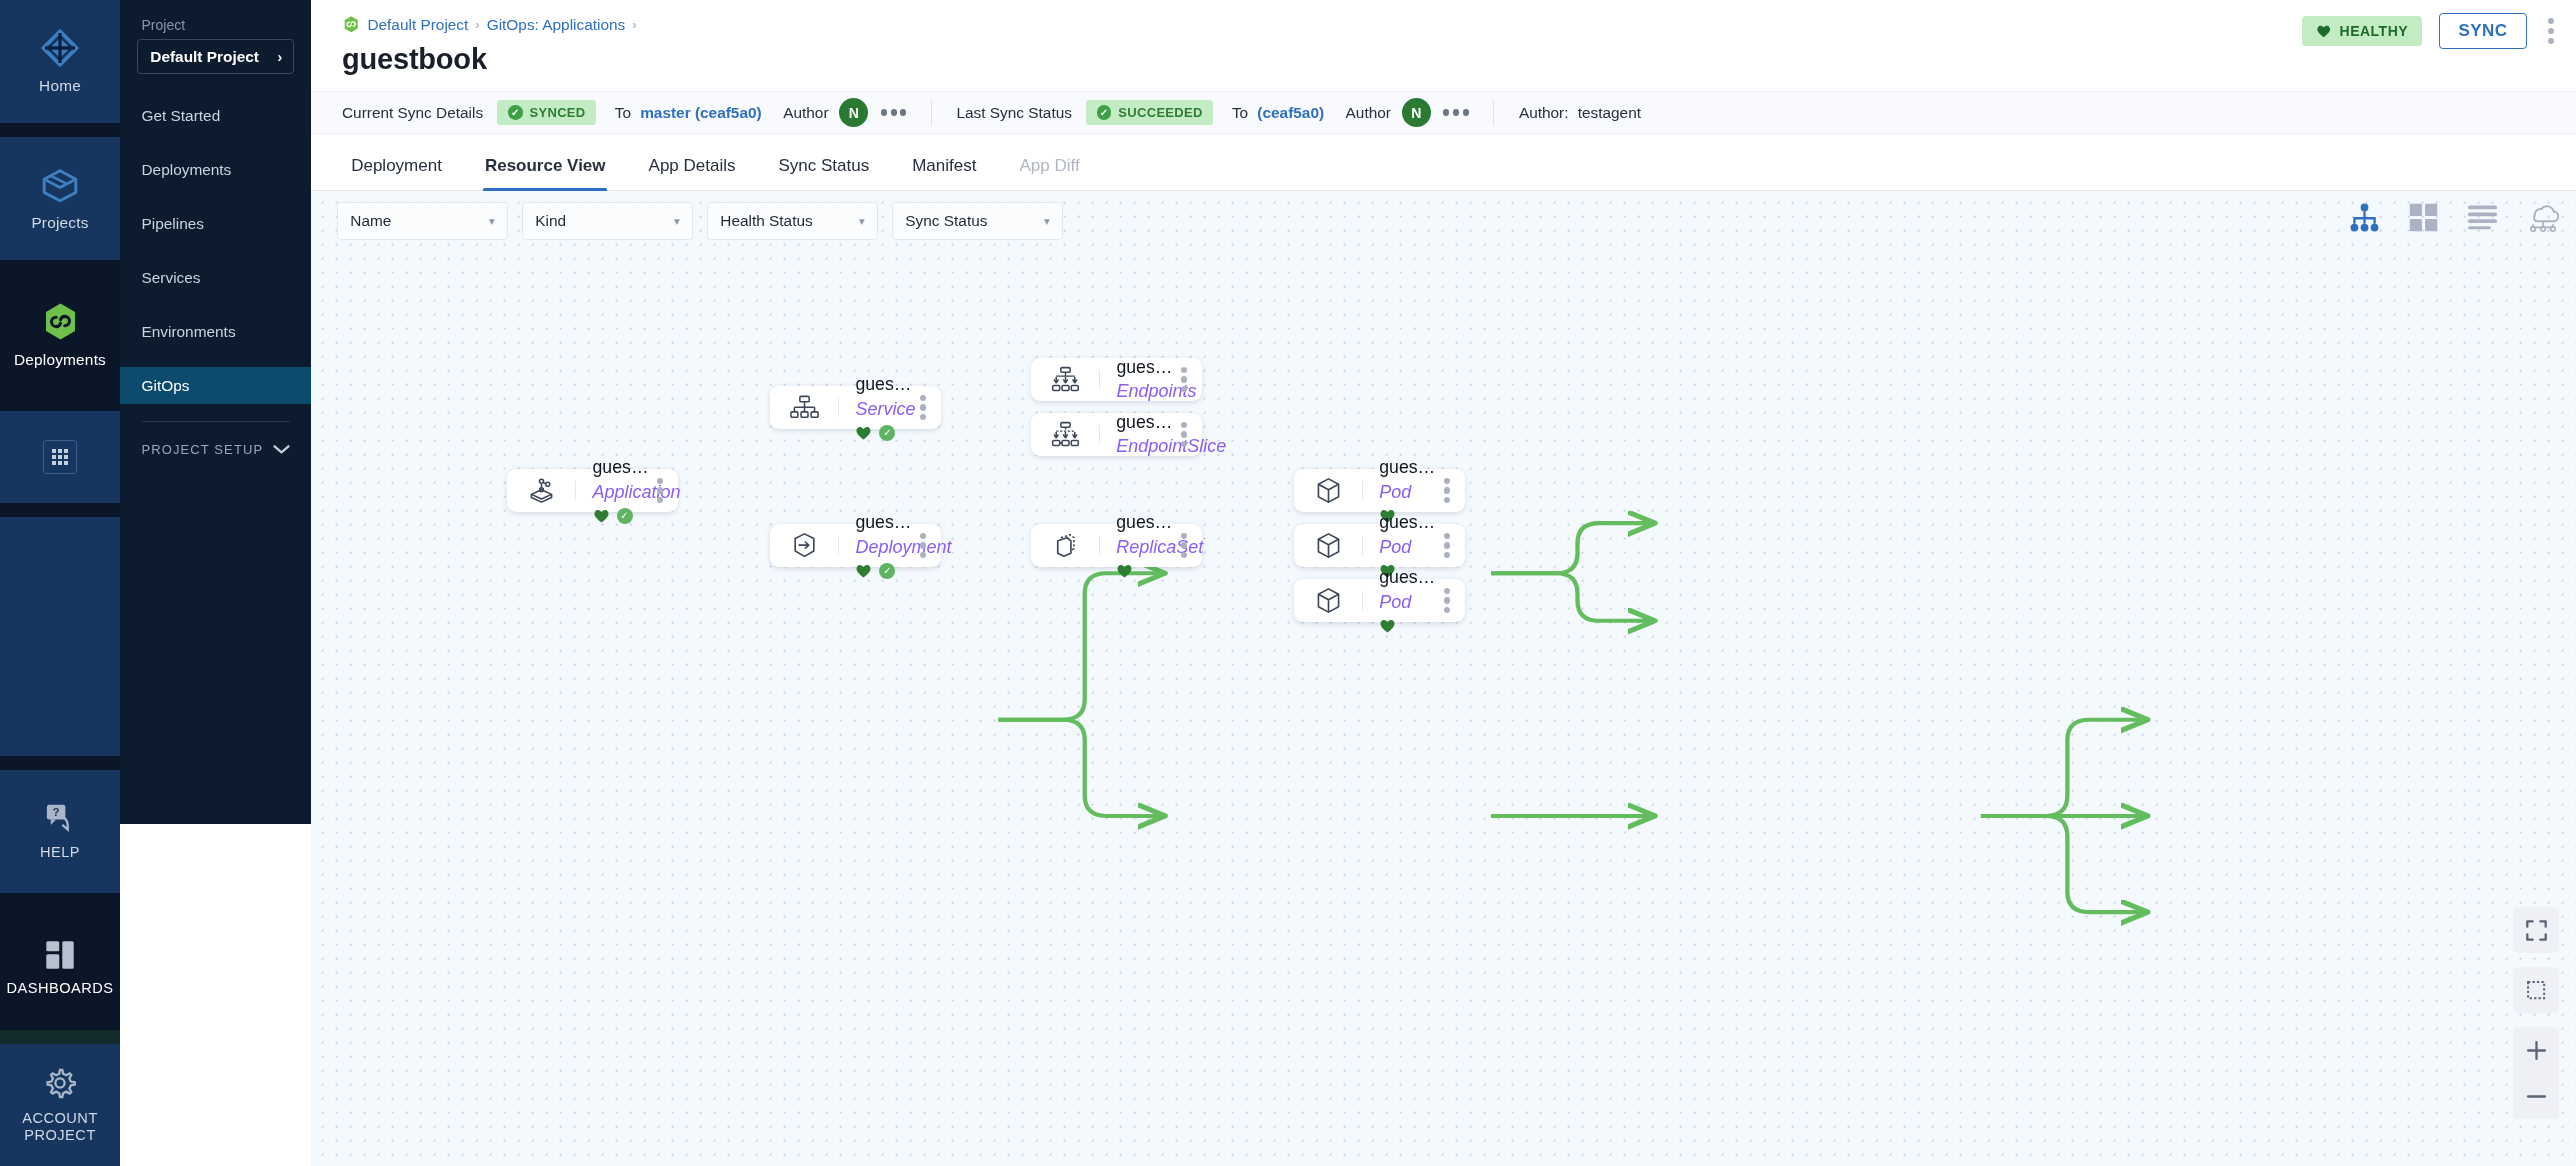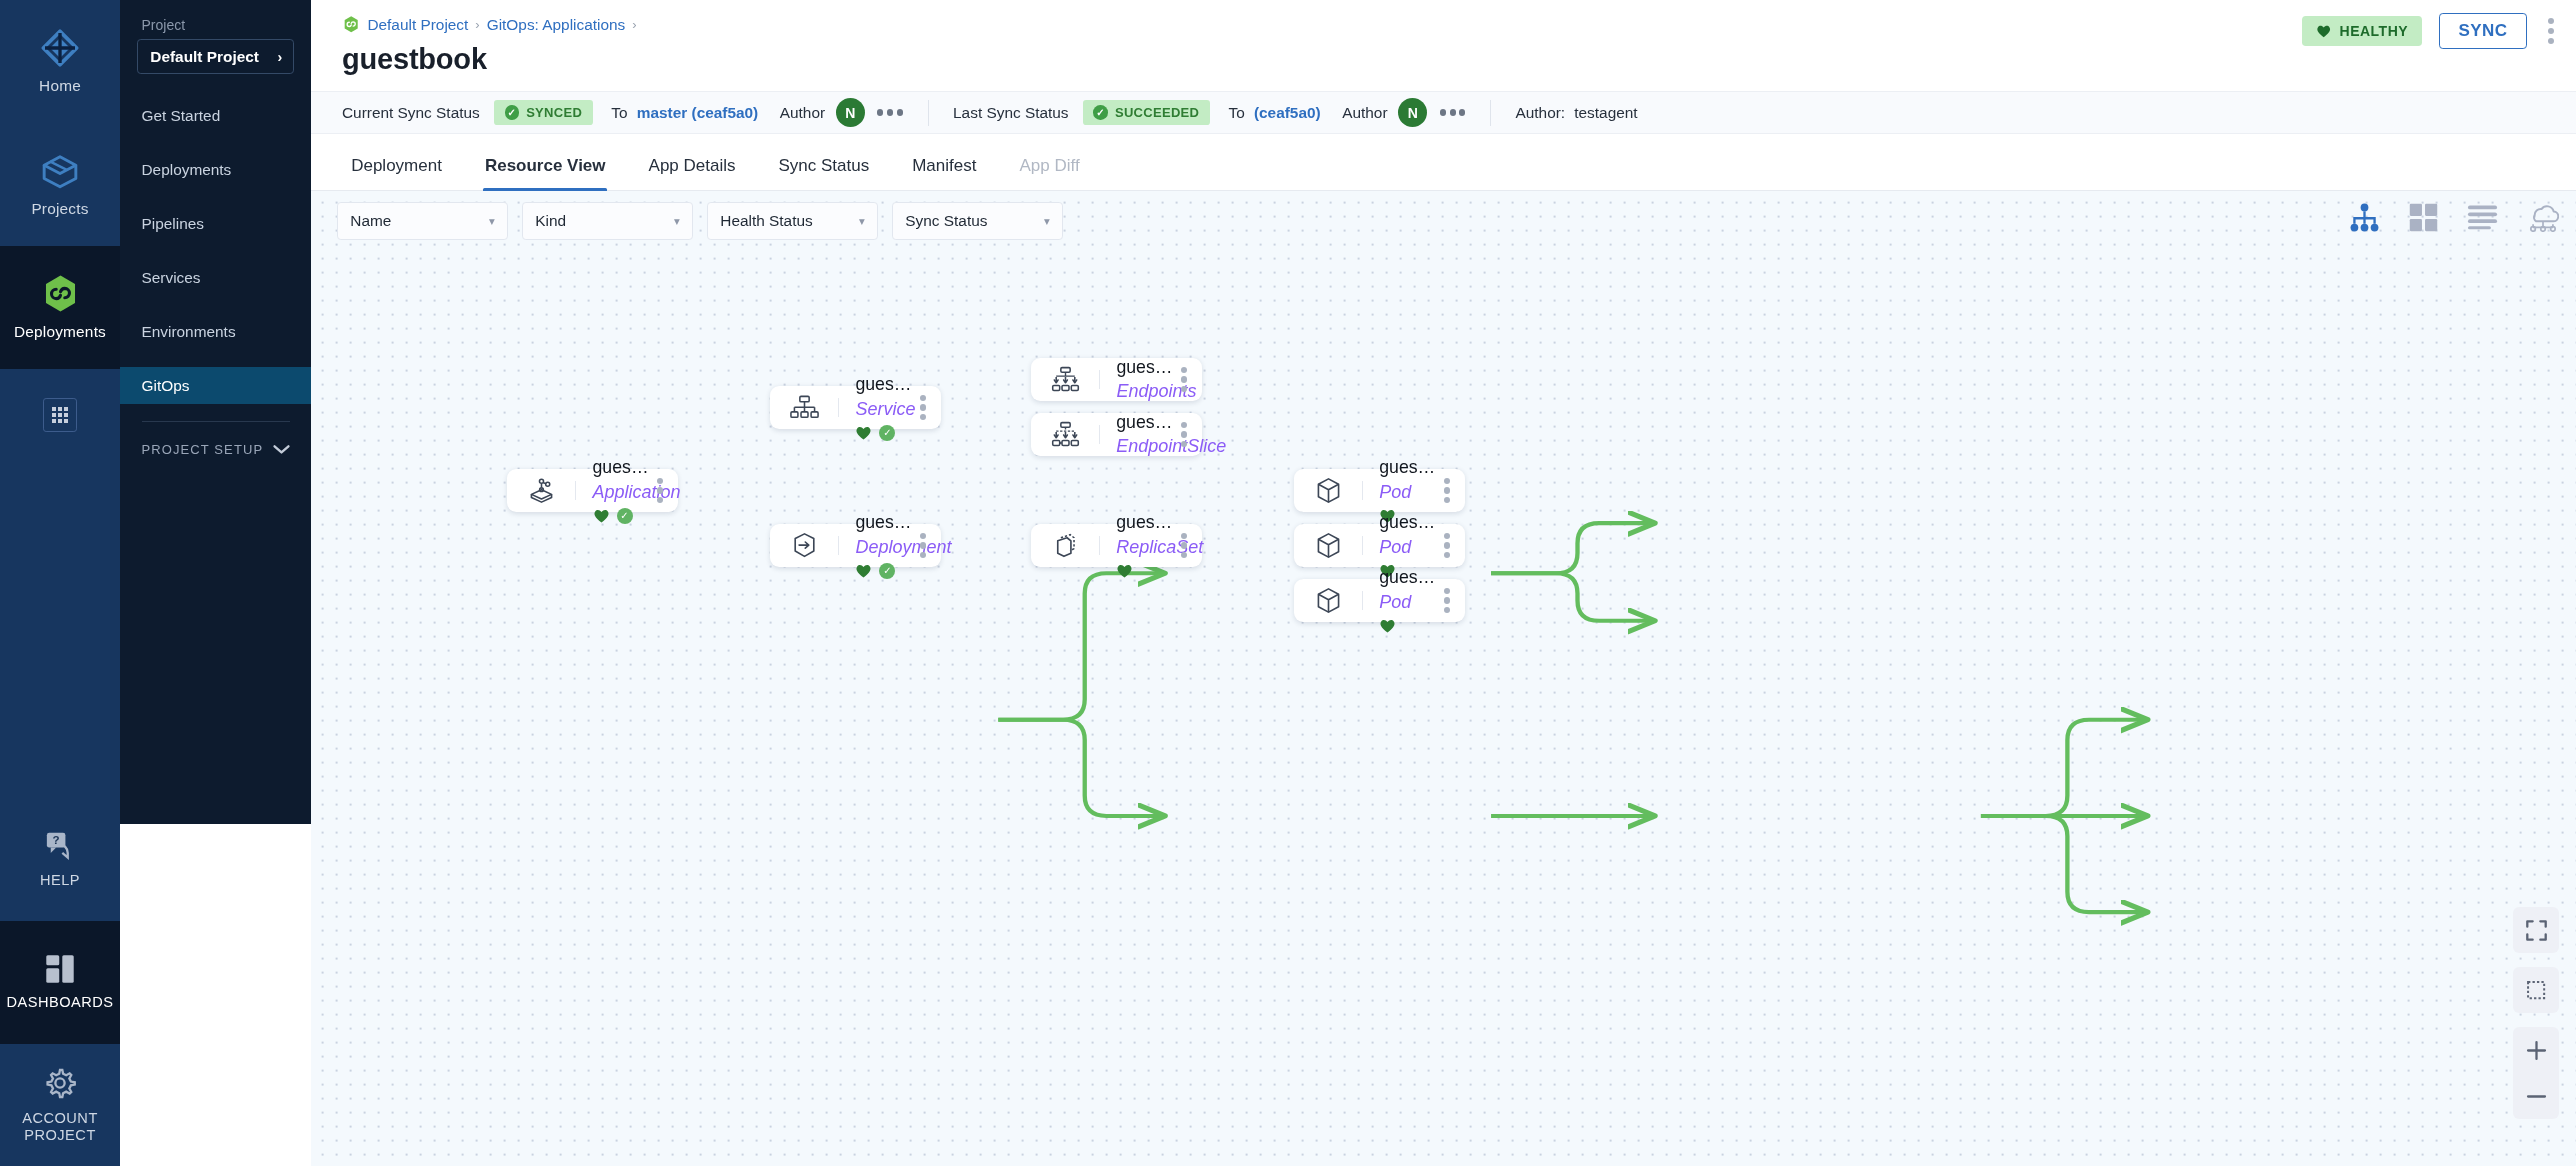--- a/index.html
+++ b/index.html
@@ -8,21 +8,21 @@
     font-family: "Liberation Sans", sans-serif;
     overflow: hidden;
     background: #ffffff;
   }
   #app { position: relative; width: 2576px; height: 1167px; display: flex; }
 
   
   .rail {
     width: 120px; height: 1167px; flex: 0 0 120px;
     background: #0b1729; position: relative; z-index: 30;
-    display: flex; flex-direction: column; overflow: hidden;
+    display: flex; flex-direction: column; overflow: hidden; gap: 14px;
   }
   .rail-item {
     width: 120px; min-height: 123px;
     display: flex; flex-direction: column;
     align-items: center; justify-content: center;
     gap: 9.2px; color: #c6cfdd; position: relative; z-index: 2;
   }
   .rail-item.alt { background: #17365f; }
   .rail-item.dark { background: #0b1729; }
   .rail-label {
@@ -341,21 +341,21 @@
         <button class="btn-sync">SYNC</button>
         <div class="kebab-v">
             <i></i>
             <i></i>
             <i></i>
           </div>
       </div>
     </div>
 
     <div class="syncbar">
-      <span class="sb-label">Current Sync Status</span>
+      <span class="sb-label">Current Sync Details</span>
       <span style="width:14px"></span>
       <span class="chip">
         <span class="tick">✓</span>
         <span>SYNCED</span>
       </span>
       <span style="width:18.4px"></span>
       <span class="sb-label">To</span>
       <span style="width:9.2px"></span>
       <a class="sb-link">master (ceaf5a0)</a>
       <span style="width:21.5px"></span>

